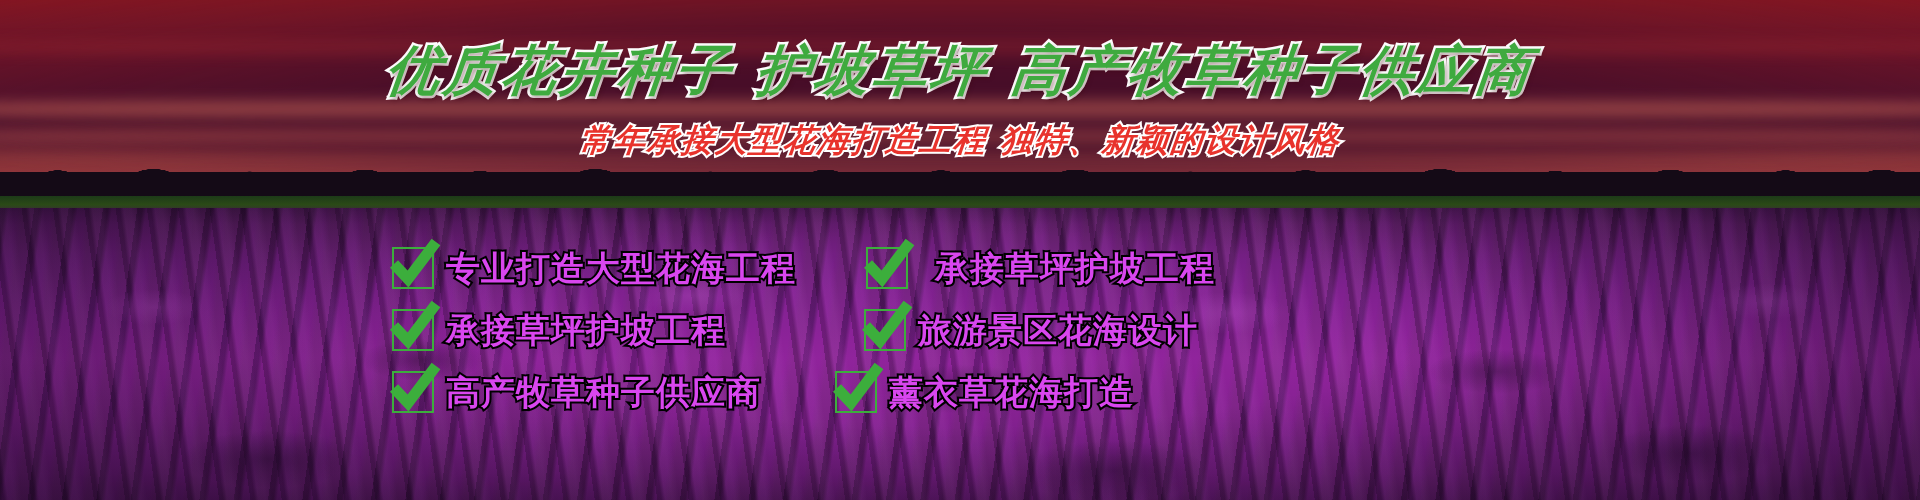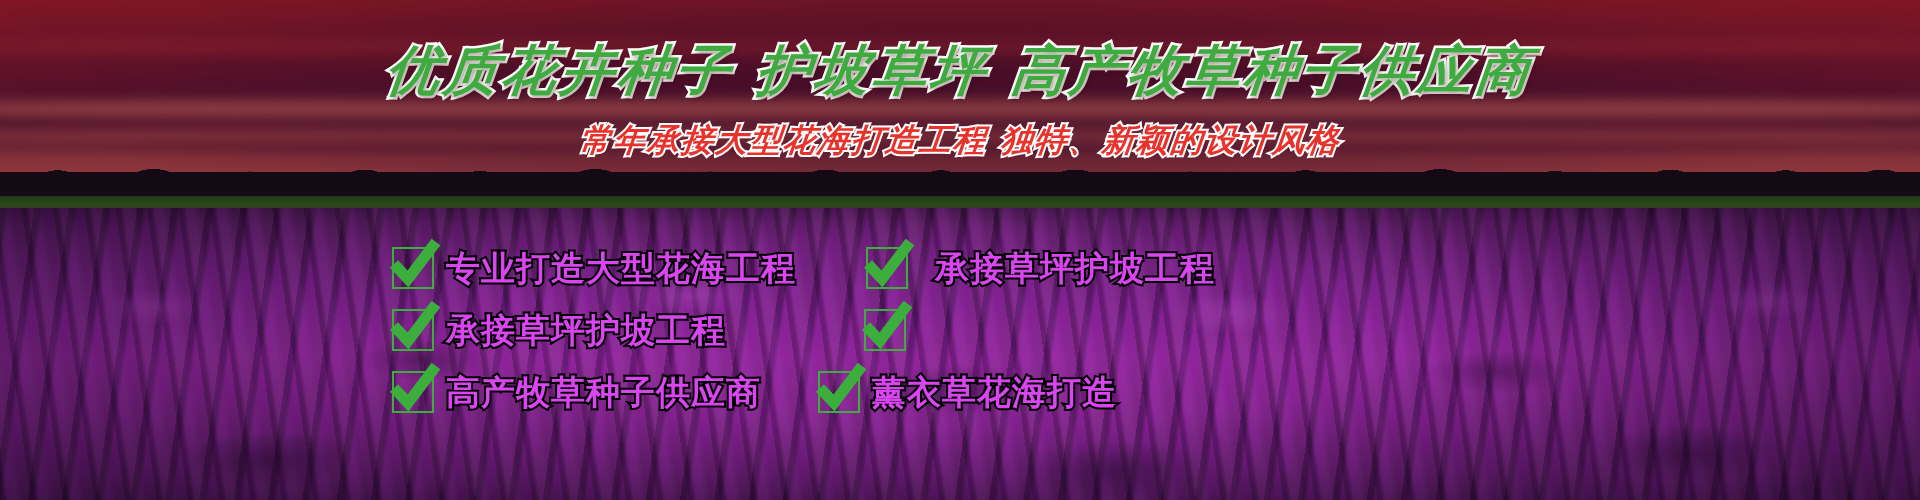--- a/index.html
+++ b/index.html
@@ -216,21 +216,21 @@
     row-gap: 14px;
   }
   .check-item {
     display: flex;
     align-items: center;
     gap: 12px;
     height: 48px;
   }
   .check-item.c2 { margin-left: 48px; gap: 27px; }
   .check-item.c4 { margin-left: 46px; }
-  .check-item.c6 { margin-left: 0px; }
+  .check-item.c6 { margin-left: 17px; }
 
   .check-box {
     position: relative;
     flex: 0 0 auto;
     width: 42px;
     height: 42px;
     border: 2px solid #3cae3c;
     box-sizing: border-box;
   }
   .check-box svg {
@@ -310,20 +310,21 @@
         </span>
         <span class="check-label">承接草坪护坡工程</span>
       </div>
 
       <div class="check-item c4">
         <span class="check-box">
           <svg viewBox="0 0 56 56" aria-hidden="true">
             <path d="M7 28 L21 43 L49 6" fill="none" stroke="#3cae3c" stroke-width="11" stroke-linecap="butt" stroke-linejoin="miter"></path>
           </svg>
         </span>
+        <span class="check-label">旅游景区花海设计</span>
       </div>
 
       <div class="check-item c5">
         <span class="check-box">
           <svg viewBox="0 0 56 56" aria-hidden="true">
             <path d="M7 28 L21 43 L49 6" fill="none" stroke="#3cae3c" stroke-width="11" stroke-linecap="butt" stroke-linejoin="miter"></path>
           </svg>
         </span>
         <span class="check-label">高产牧草种子供应商</span>
       </div>

